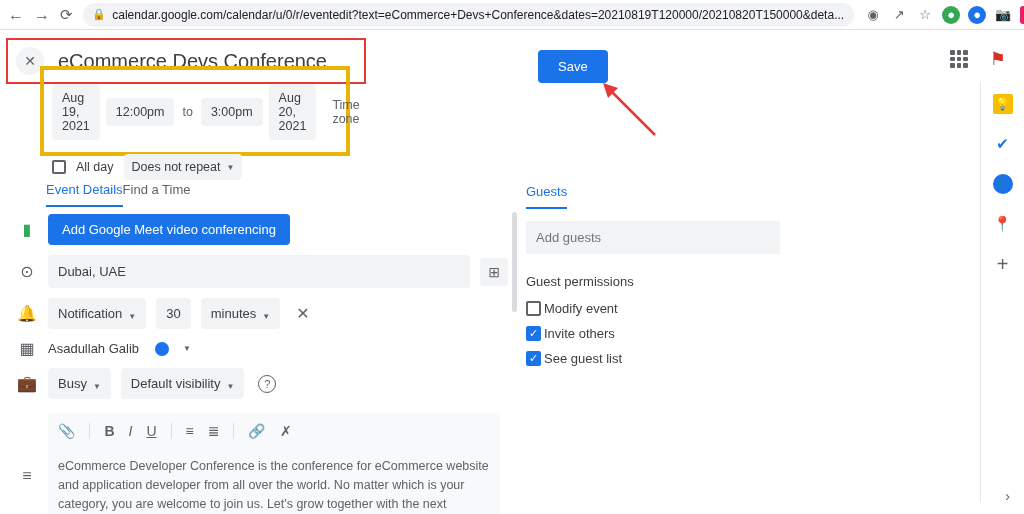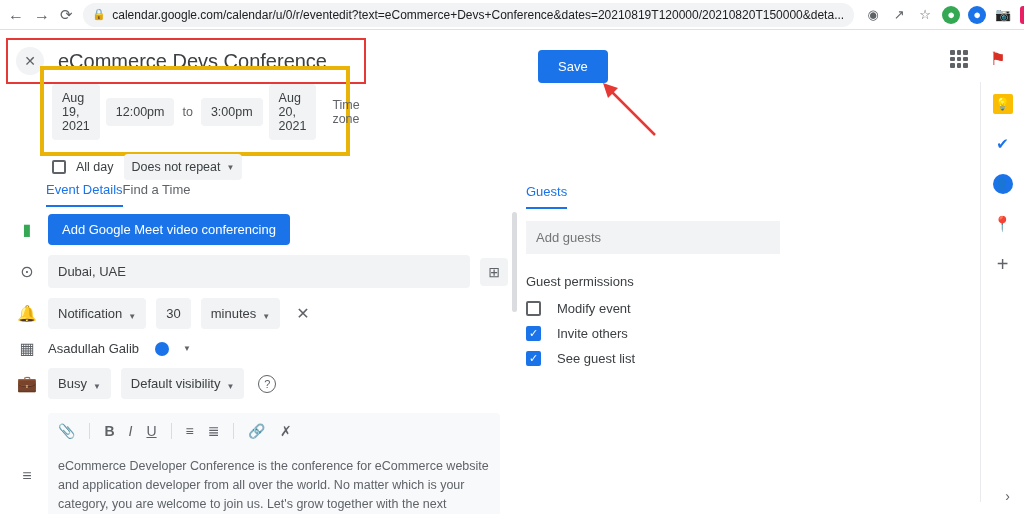--- a/index.html
+++ b/index.html
@@ -68,21 +68,21 @@
 
 .desc-area{margin-top:4px;margin-left:30px;background:#f8f9fa;border-radius:4px;padding:10px;width:452px}
 .desc-toolbar{display:flex;gap:14px;align-items:center;color:#5f6368;font-size:14px;padding-bottom:10px;margin-bottom:8px}
 .tb-sep{width:1px;height:16px;background:#dadce0}
 .desc-text{font-size:12.5px;color:#5f6368;line-height:1.5}
 
 .guests{position:absolute;top:152px;left:526px;width:254px}
 .g-title{color:#1a73e8;font-size:13px;border-bottom:2px solid #1a73e8;display:inline-block;padding-bottom:8px;margin-bottom:12px}
 .g-input{width:100%;background:#f1f3f4;border:none;padding:9px 10px;border-radius:0;font-size:13px;color:#5f6368;margin-bottom:20px}
 .g-perm{font-size:13px;color:#3c4043;margin-bottom:12px}
-.g-row{display:flex;align-items:center;gap:16px;font-size:13px;color:#3c4043;margin-bottom:10px}
+.g-row{display:flex;align-items:center;gap:3px;font-size:13px;color:#3c4043;margin-bottom:10px}
 .g-cb{width:15px;height:15px;border:2px solid #5f6368;border-radius:2px}
 .g-cb.chk{background:#1a73e8;border-color:#1a73e8;position:relative}
 .g-cb.chk:after{content:"✓";color:#fff;font-size:11px;position:absolute;top:-1px;left:1px}
 
 .mid-bar{position:absolute;top:182px;left:512px;width:5px;height:100px;background:#dadce0;border-radius:3px}
 </style>
 </head>
 <body>
 
 <div class="browser-bar">

